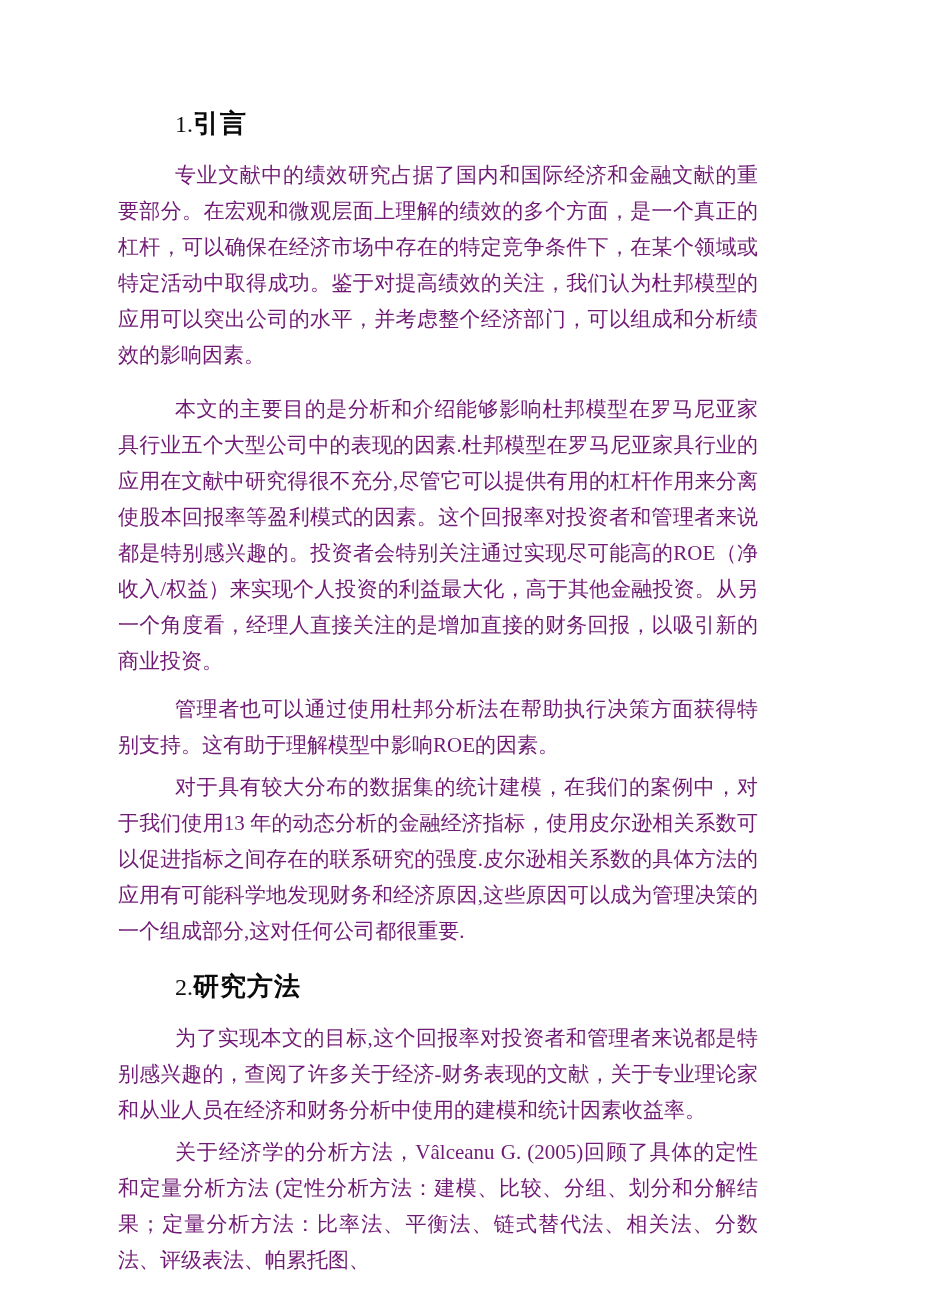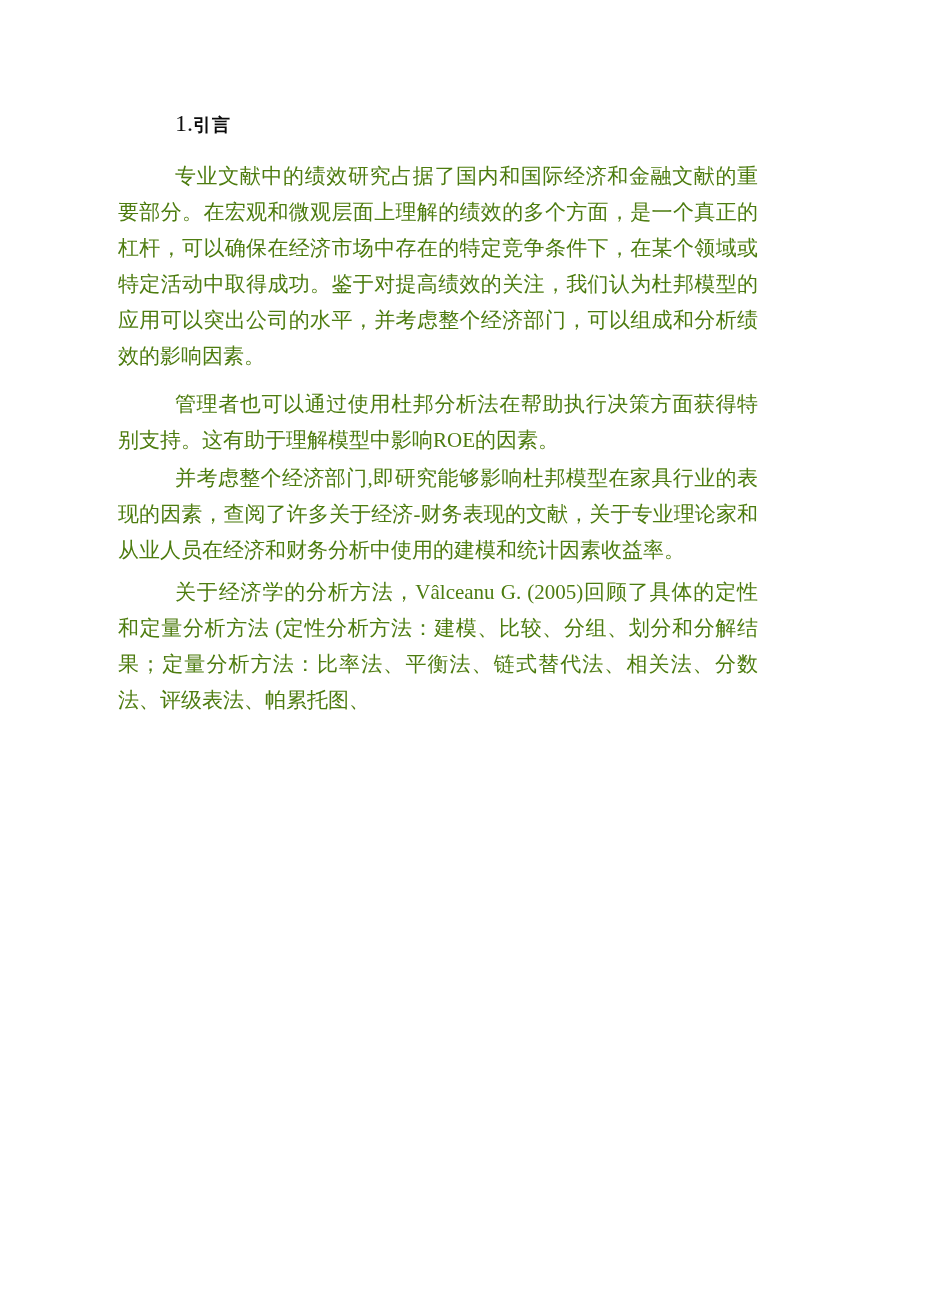--- a/index.html
+++ b/index.html
@@ -28,59 +28,62 @@
     white-space: nowrap;
   }
   .section-heading .heading-number {
     font-family: "Liberation Serif", "DejaVu Serif", serif;
     font-size: 24px;
     font-weight: 400;
     color: #111111;
   }
   .section-heading .heading-title {
     font-family: "DejaVu Sans", "Liberation Sans", sans-serif;
-    font-size: 18px;
+    font-size: 26px;
     font-weight: 700;
     letter-spacing: 1px;
     color: #0a0a0a;
   }
   .section-heading.second {
     margin-top: 16px;
   }
   .body-para {
     margin: 0;
     font-size: 21px;
     line-height: 36px;
     text-indent: 57px;
     text-align: justify;
     text-justify: inter-ideograph;
-    color: #4d7c0f;
+    color: #701a75;
     word-break: break-all;
   }
   .para-gap-lg { margin-top: 18px; }
   .para-gap-sm { margin-top: 12px; }
   .para-gap-md { margin-top: 6px; }
   .para-gap-xs { margin-top: 2px; }
 </style>
 </head>
 <body>
 
 <div class="doc-page">
 
   <section>
     <h2 class="section-heading"><span class="heading-number">1.</span><span class="heading-title">引言</span></h2>
 
     <p class="body-para">专业文献中的绩效研究占据了国内和国际经济和金融文献的重要部分。在宏观和微观层面上理解的绩效的多个方面，是一个真正的杠杆，可以确保在经济市场中存在的特定竞争条件下，在某个领域或特定活动中取得成功。鉴于对提高绩效的关注，我们认为杜邦模型的应用可以突出公司的水平，并考虑整个经济部门，可以组成和分析绩效的影响因素。</p>
 
+    <p class="body-para para-gap-lg">本文的主要目的是分析和介绍能够影响杜邦模型在罗马尼亚家具行业五个大型公司中的表现的因素.杜邦模型在罗马尼亚家具行业的应用在文献中研究得很不充分,尽管它可以提供有用的杠杆作用来分离使股本回报率等盈利模式的因素。这个回报率对投资者和管理者来说都是特别感兴趣的。投资者会特别关注通过实现尽可能高的ROE（净收入/权益）来实现个人投资的利益最大化，高于其他金融投资。从另一个角度看，经理人直接关注的是增加直接的财务回报，以吸引新的商业投资。</p>
 
     <p class="body-para para-gap-sm">管理者也可以通过使用杜邦分析法在帮助执行决策方面获得特别支持。这有助于理解模型中影响ROE的因素。</p>
 
+    <p class="body-para para-gap-md">对于具有较大分布的数据集的统计建模，在我们的案例中，对于我们使用13 年的动态分析的金融经济指标，使用皮尔逊相关系数可以促进指标之间存在的联系研究的强度.皮尔逊相关系数的具体方法的应用有可能科学地发现财务和经济原因,这些原因可以成为管理决策的一个组成部分,这对任何公司都很重要.</p>
   </section>
 
   <section>
+    <h2 class="section-heading second"><span class="heading-number">2.</span><span class="heading-title">研究方法</span></h2>
 
-    <p class="body-para para-gap-xs">并考虑整个经济部门,即研究能够影响杜邦模型在家具行业的表现的因素，查阅了许多关于经济-财务表现的文献，关于专业理论家和从业人员在经济和财务分析中使用的建模和统计因素收益率。</p>
+    <p class="body-para para-gap-xs">为了实现本文的目标,这个回报率对投资者和管理者来说都是特别感兴趣的，查阅了许多关于经济-财务表现的文献，关于专业理论家和从业人员在经济和财务分析中使用的建模和统计因素收益率。</p>
 
 
     <p class="body-para para-gap-md">关于经济学的分析方法，Vâlceanu G. (2005)回顾了具体的定性和定量分析方法 (定性分析方法：建模、比较、分组、划分和分解结果；定量分析方法：比率法、平衡法、链式替代法、相关法、分数法、评级表法、帕累托图、</p>
   </section>
 
 </div>
 
 </body></html>

